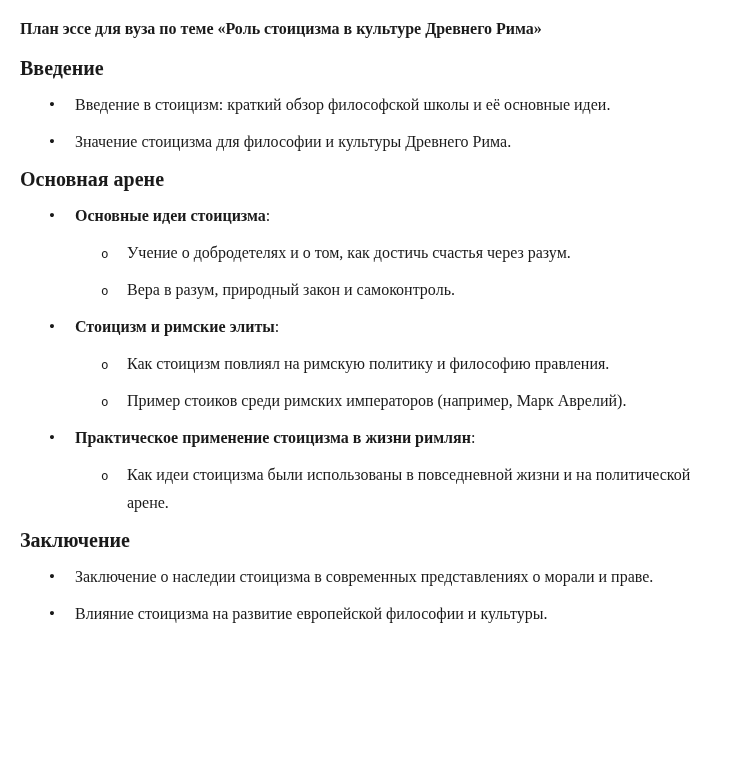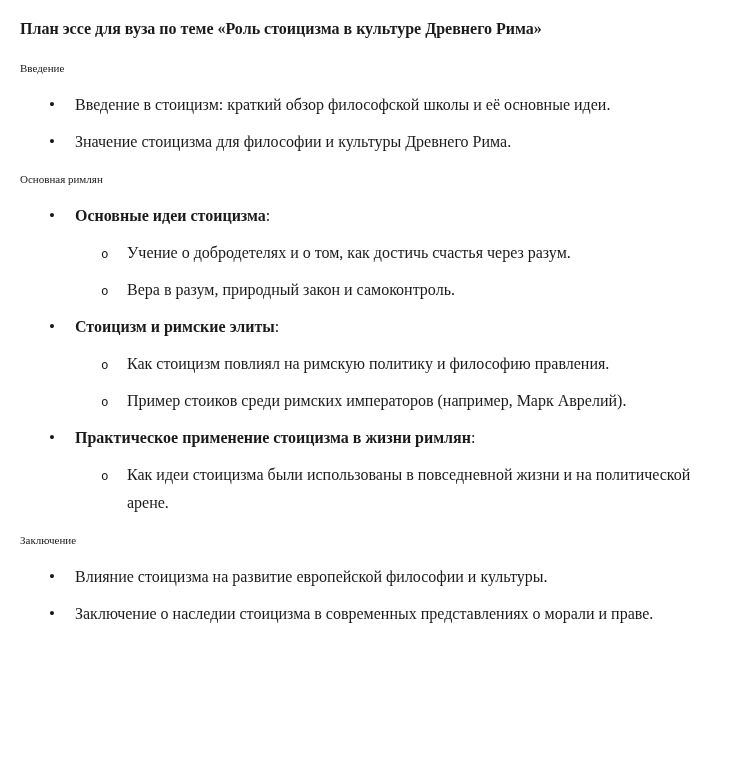--- a/index.html
+++ b/index.html
@@ -14,22 +14,22 @@
     overflow: hidden;
   }
   .page { padding: 15px 22px 0 20px; }
 
   .title {
     font-weight: bold;
     margin: 0 0 11px 0;
     line-height: 28px;
   }
   .heading {
-    font-size: 11px;
-    font-weight: normal;
+    font-size: 20px;
+    font-weight: bold;
     margin: 0 0 9px 0;
     line-height: 28px;
   }
   ul { list-style: none; margin: 0; padding: 0; }
   li {
     position: relative;
     line-height: 28px;
     margin: 0 0 9px 0;
   }
   ul.l1 > li { padding-left: 55px; }
@@ -68,21 +68,21 @@
     <li>
       <span class="marker marker-disc"></span>
       <span>Введение в стоицизм: краткий обзор философской школы и её основные идеи.</span>
     </li>
     <li>
       <span class="marker marker-disc"></span>
       <span>Значение стоицизма для философии и культуры Древнего Рима.</span>
     </li>
   </ul>
 
-  <h2 class="heading">Основная римлян</h2>
+  <h2 class="heading">Основная арене</h2>
   <ul class="l1">
     <li>
       <span class="marker marker-disc"></span>
       <span><span class="lead">Основные идеи стоицизма</span><span>:</span></span>
       <ul class="l2">
         <li>
           <span class="marker marker-circle"></span>
           <span>Учение о добродетелях и о том, как достичь счастья через разум.</span>
         </li>
         <li>
@@ -114,21 +114,21 @@
           <span>Как идеи стоицизма были использованы в повседневной жизни и на политической арене.</span>
         </li>
       </ul>
     </li>
   </ul>
 
   <h2 class="heading">Заключение</h2>
   <ul class="l1">
     <li>
       <span class="marker marker-disc"></span>
-      <span>Влияние стоицизма на развитие европейской философии и культуры.</span>
+      <span>Заключение о наследии стоицизма в современных представлениях о морали и праве.</span>
     </li>
     <li>
       <span class="marker marker-disc"></span>
-      <span>Заключение о наследии стоицизма в современных представлениях о морали и праве.</span>
+      <span>Влияние стоицизма на развитие европейской философии и культуры.</span>
     </li>
   </ul>
 
 </div>
 
 </body></html>

